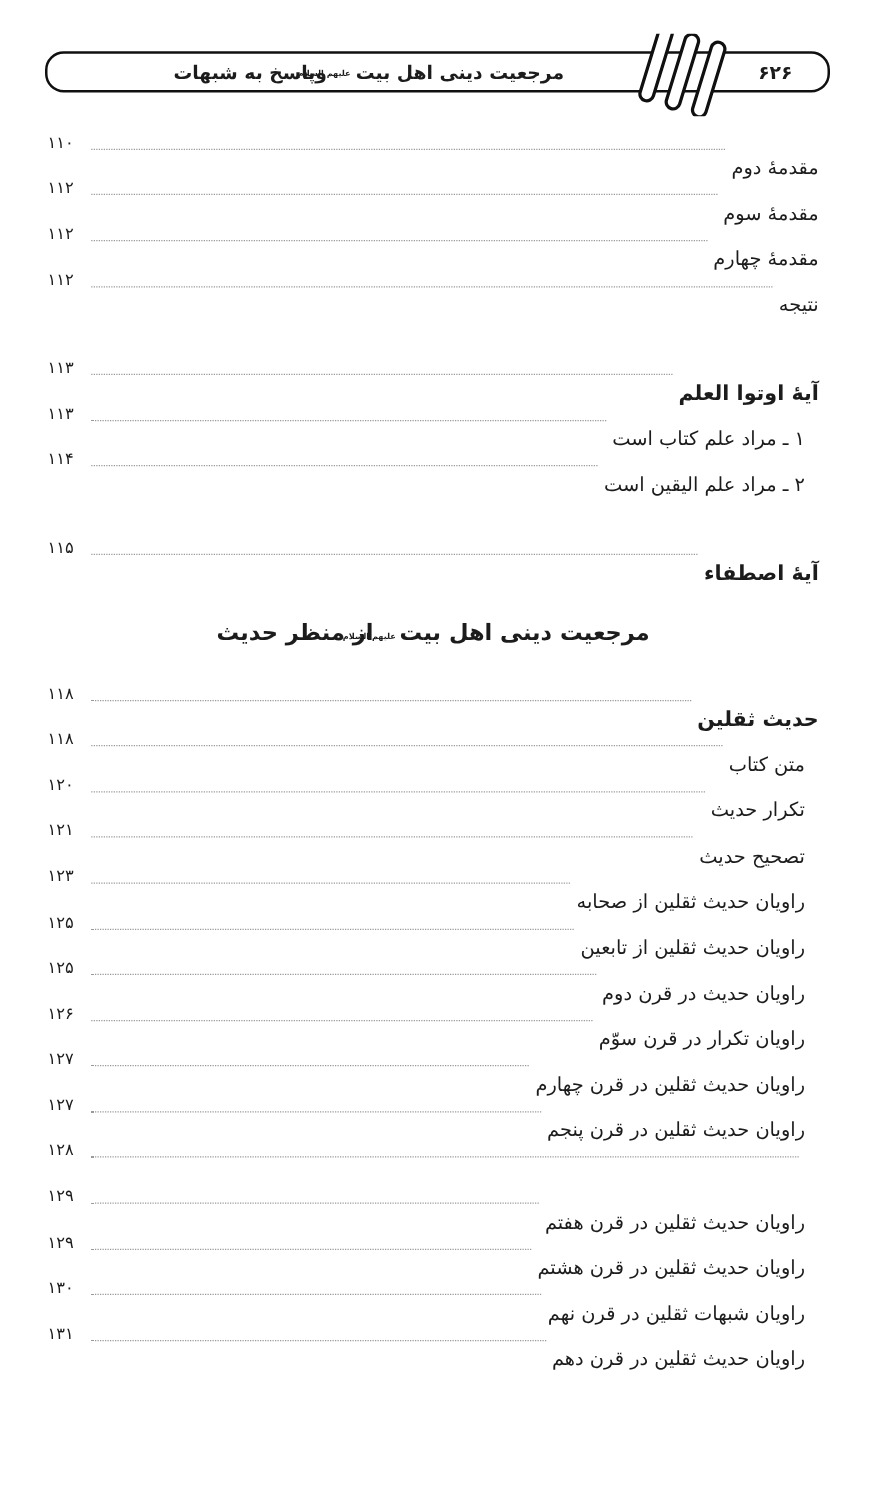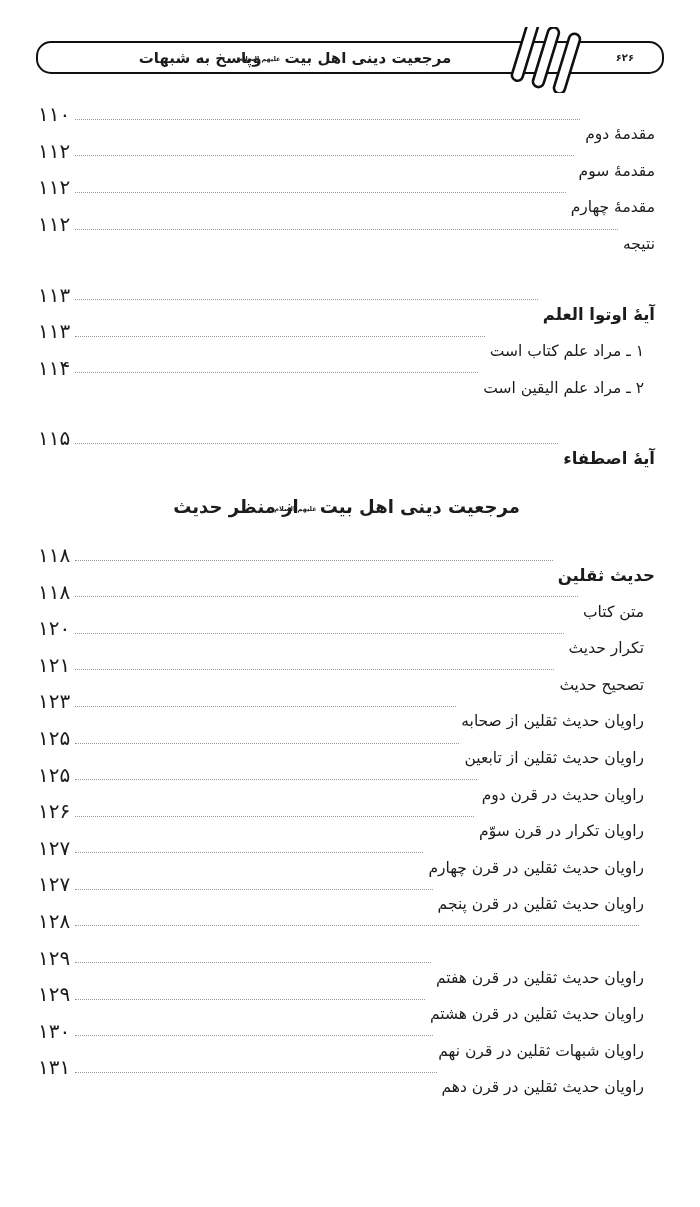--- a/index.html
+++ b/index.html
@@ -37,21 +37,21 @@
     max-width:15px;
     line-height:1;
     text-align:center;
     vertical-align:-3px;
     transform:translateY(2px);
   }
   .running-head .head-pageno{
     position:absolute;
     right:28px; top:0; bottom:0;
     display:flex; align-items:center;
-    font-weight:700; font-size:10px;
+    font-weight:700; font-size:15px;
   }
   .ribbon{
     position:absolute;
     right:62px; top:-16px;
     width:90px; height:66px;
     pointer-events:none;
   }
   
   .toc{
     position:absolute;
@@ -75,21 +75,21 @@
     flex:1;
     height:0;
     border-bottom:1.6px dotted #9a9a9a;
     margin:0 5px;
     transform:translateY(5px);
   }
   .toc-page{
     flex:none;
     min-width:30px;
     text-align:left;
-    font-size:20px;
+    font-size:13px;
     direction:ltr;
   }
   .toc-gap{ width:100%; }
   .toc-heading{
     height:40px;
     display:flex; align-items:center; justify-content:center;
     font-weight:700; font-size:18px;
     gap:3px;
     white-space:nowrap;
   }

